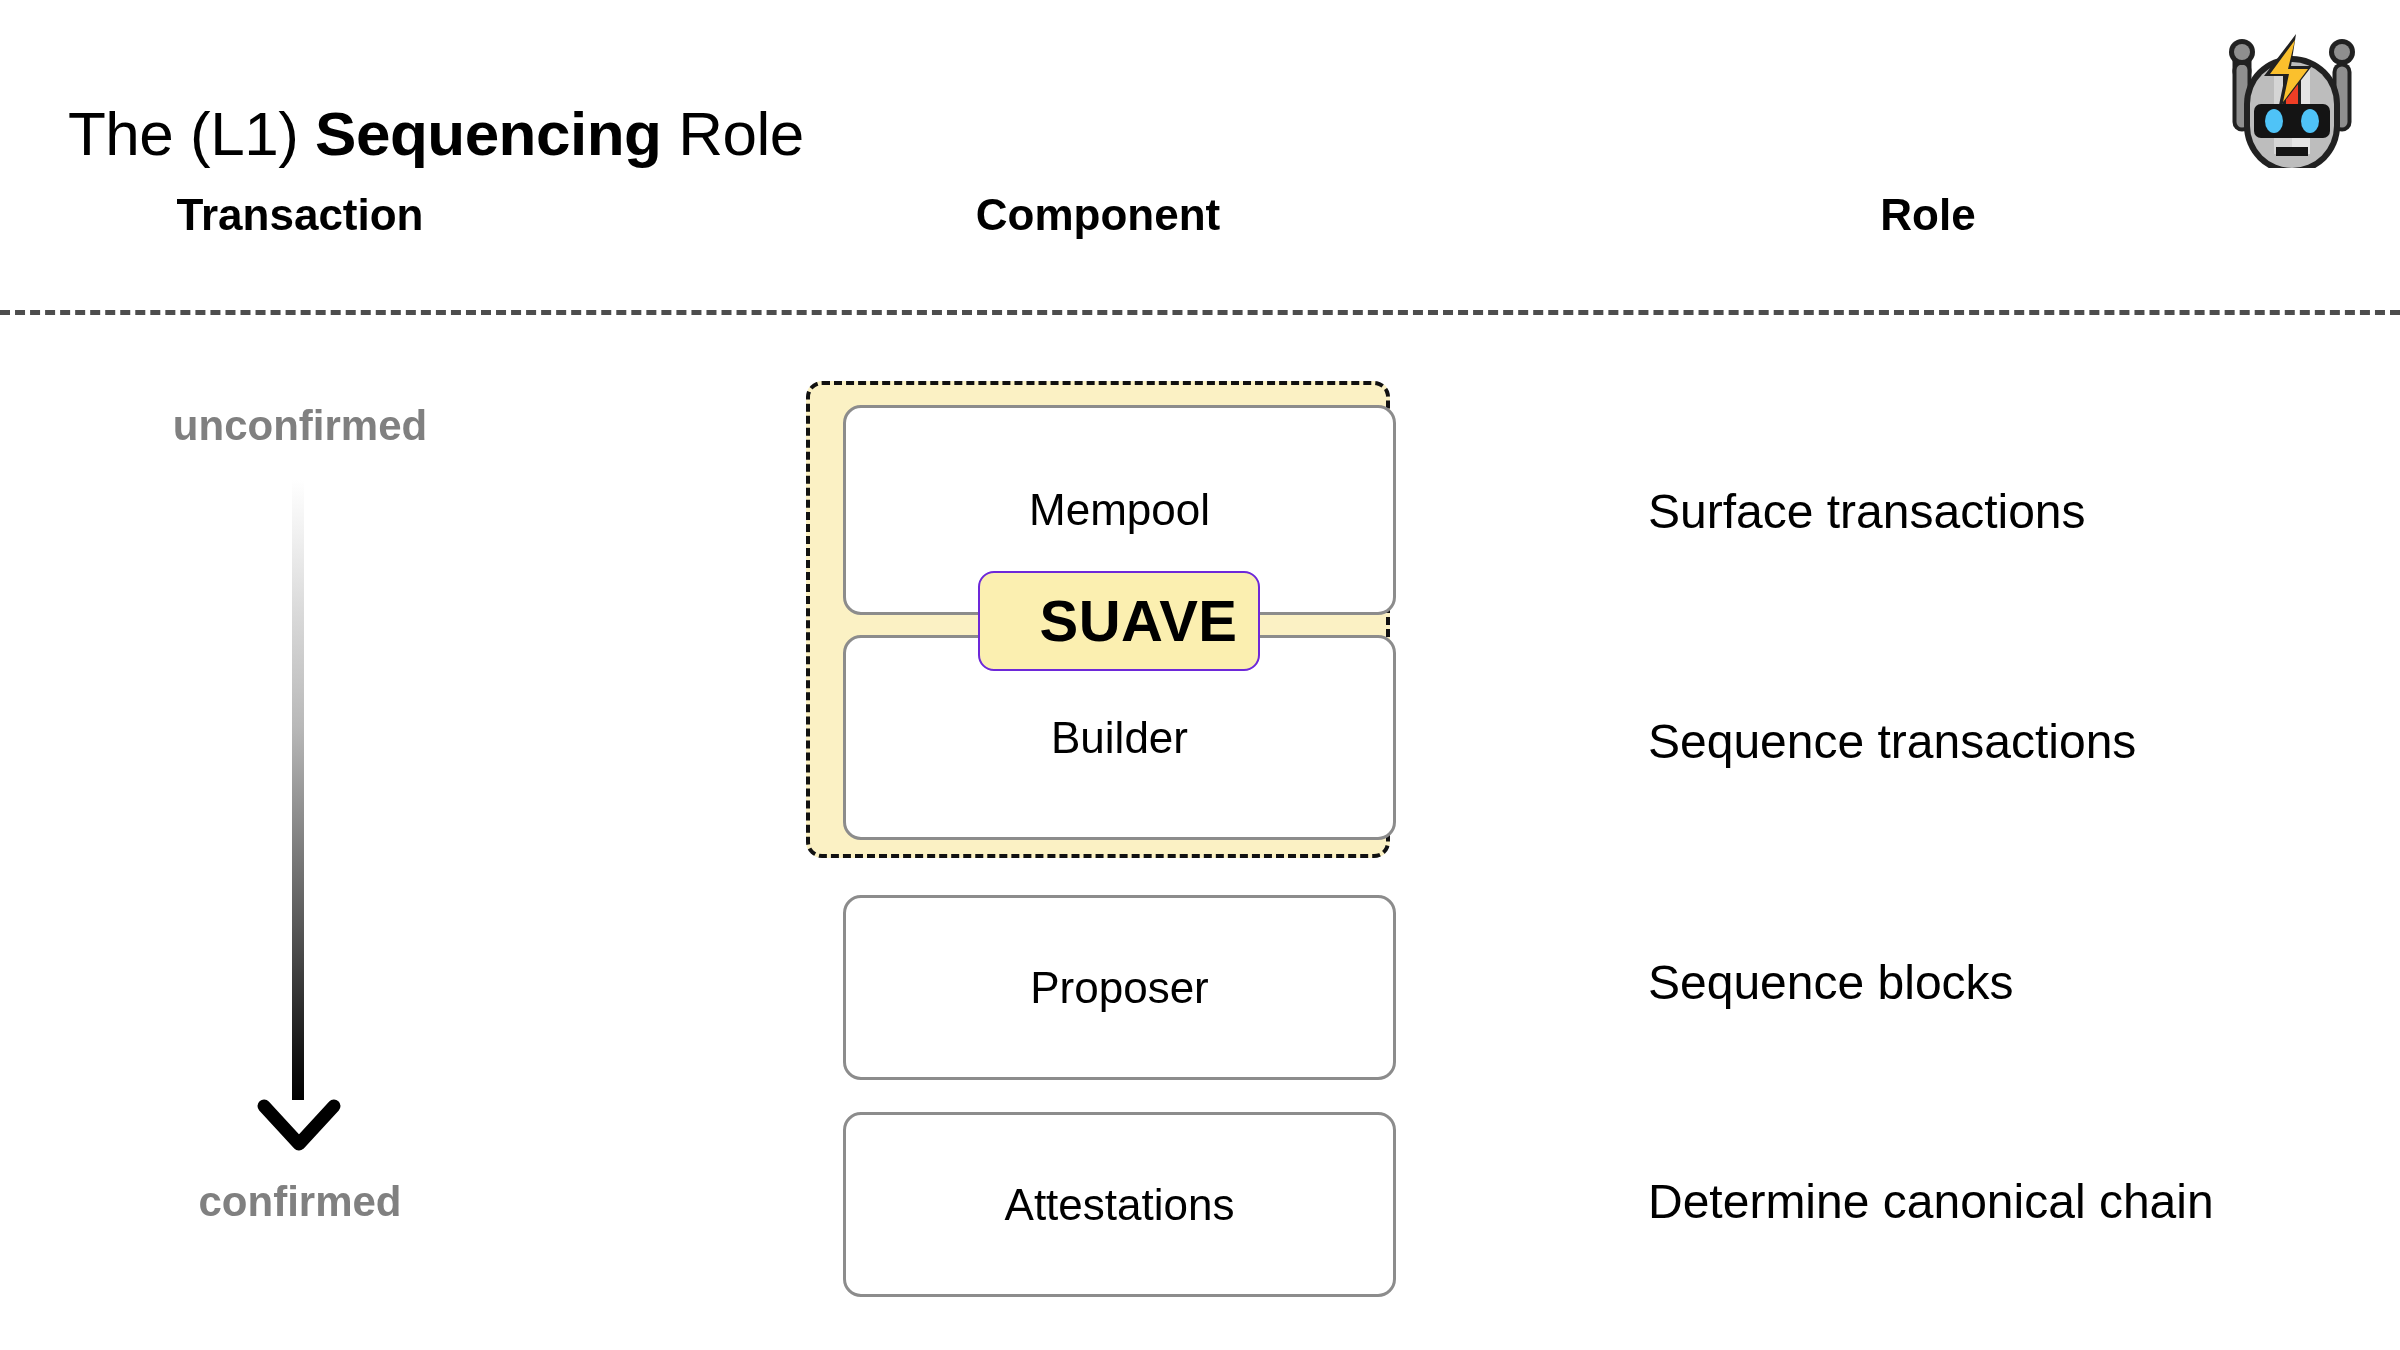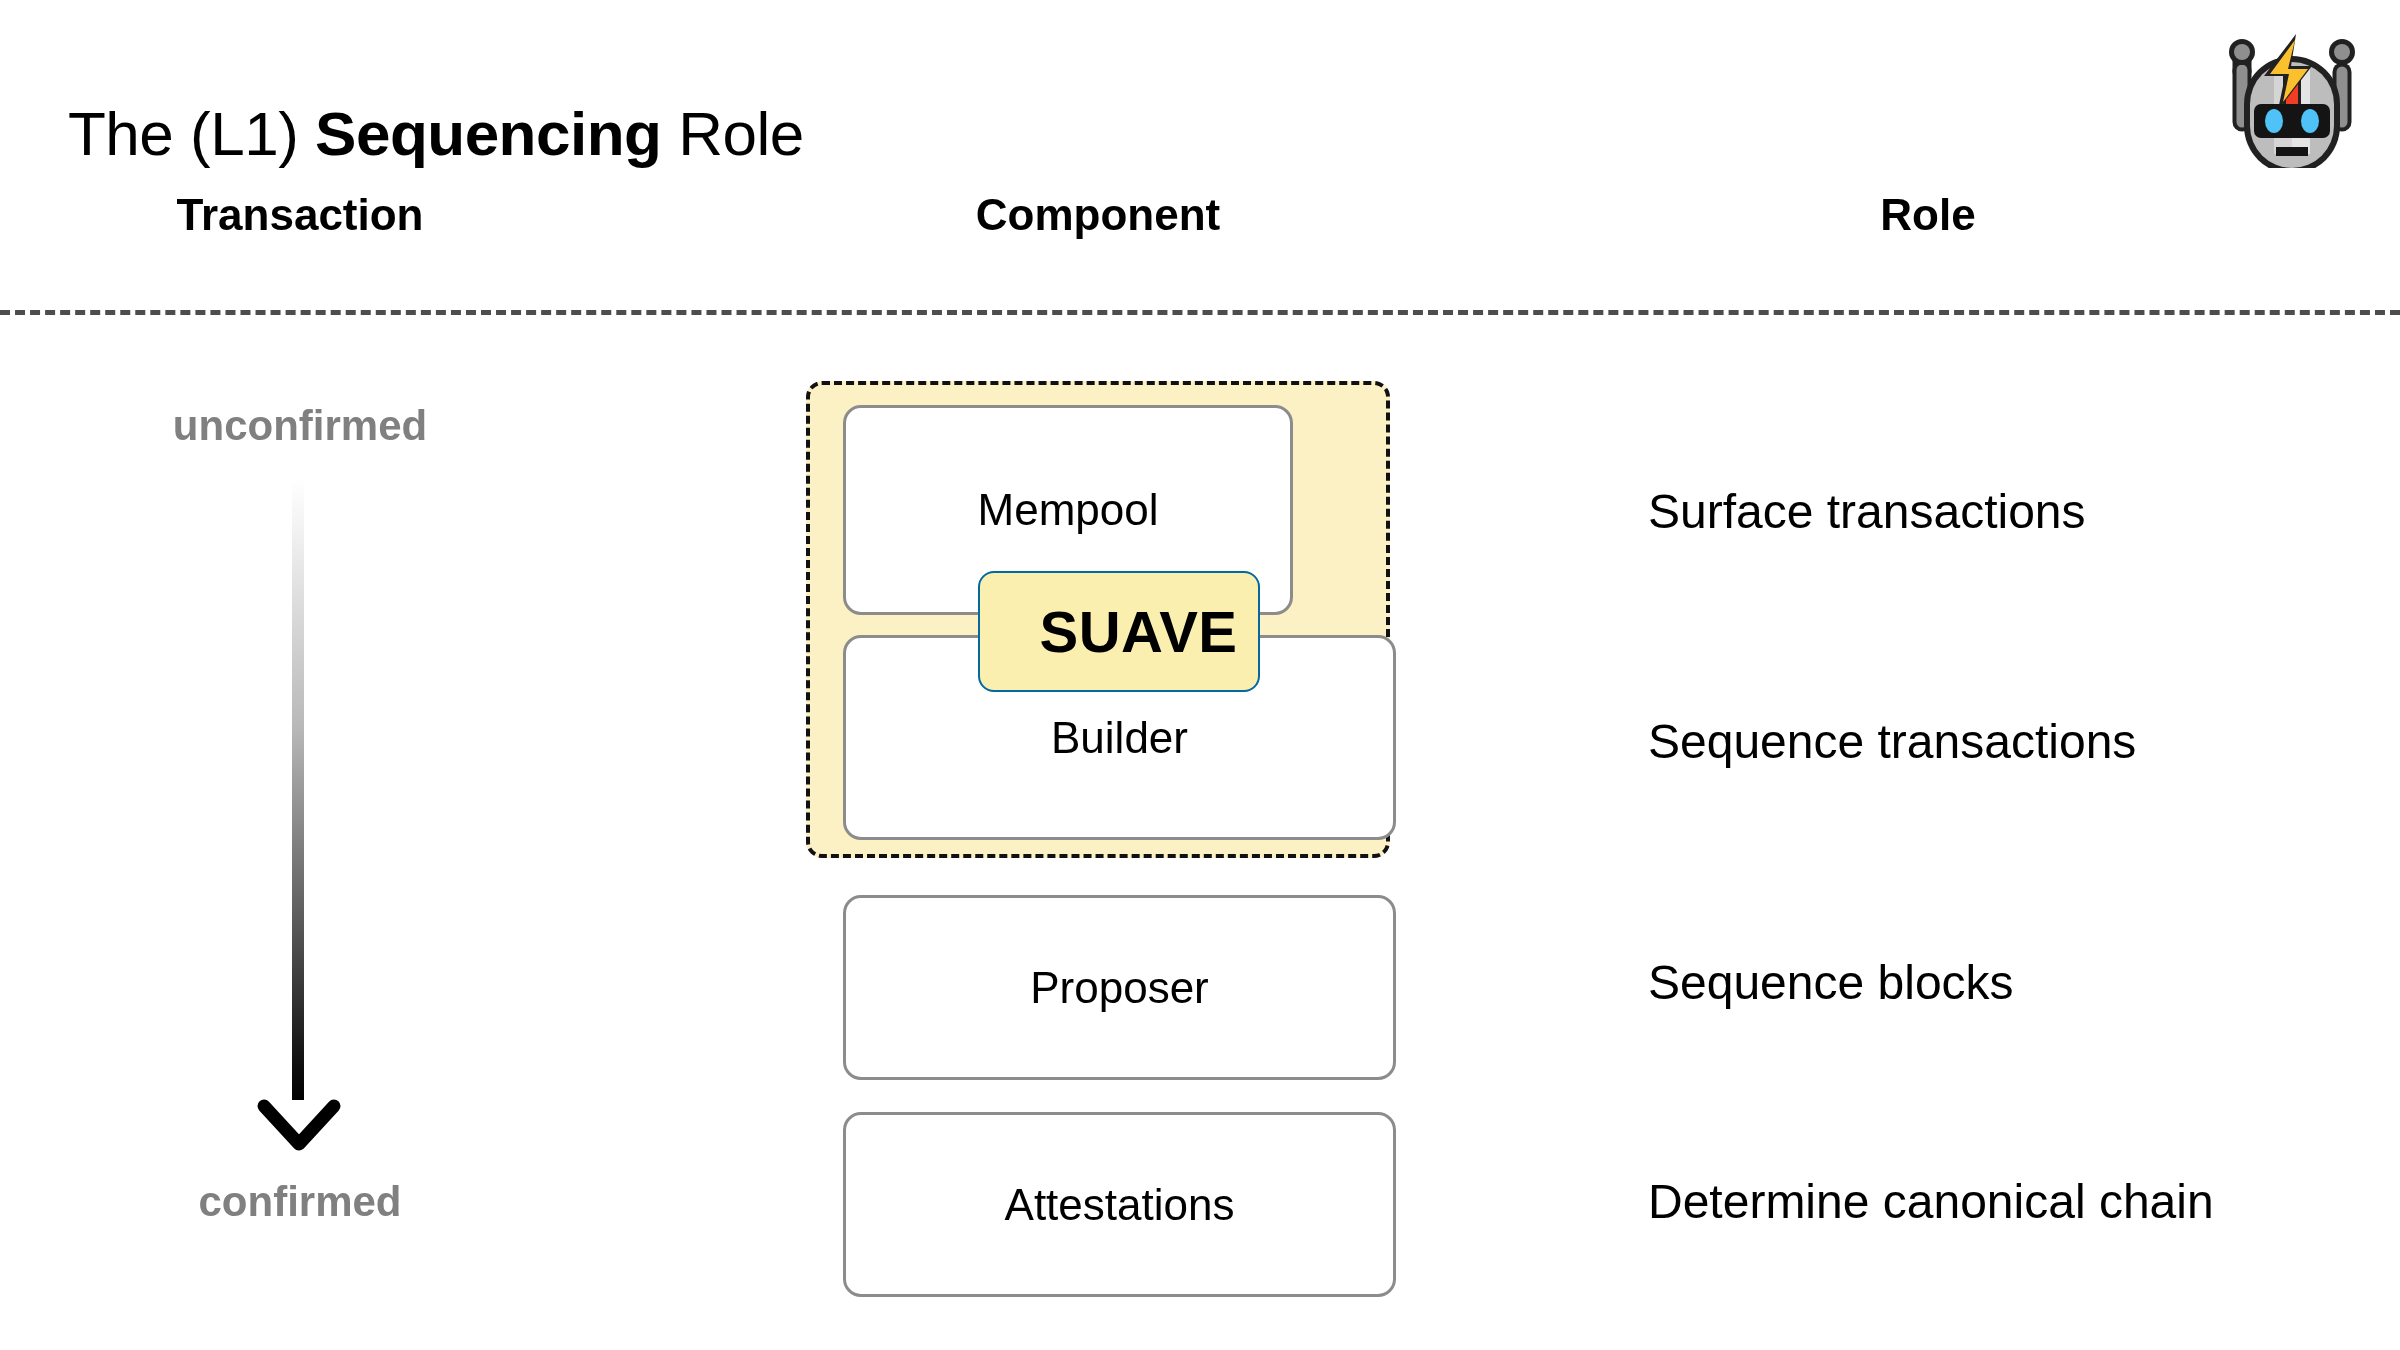--- a/index.html
+++ b/index.html
@@ -143,21 +143,21 @@
     font-size: 44px;
     font-weight: 400;
     color: #000000;
     white-space: nowrap;
     line-height: 1;
   }
 
   .box-mempool {
     left: 843px;
     top: 405px;
-    width: 450px;
+    width: 553px;
     height: 210px;
   }
   .box-builder {
     left: 843px;
     top: 635px;
     width: 553px;
     height: 205px;
   }
   .box-proposer {
     left: 843px;
@@ -170,23 +170,23 @@
     top: 1112px;
     width: 553px;
     height: 185px;
   }
 
   .suave-badge {
     position: absolute;
     left: 978px;
     top: 571px;
     width: 282px;
-    height: 121px;
+    height: 100px;
     background: #fbefb0;
-    border: 2px solid #0369a1;
+    border: 2px solid #6d28d9;
     border-radius: 16px;
     box-sizing: border-box;
     display: flex;
     align-items: center;
     justify-content: center;
     z-index: 5;
     padding-left: 39px;
   }
   .suave-badge-label {
     font-size: 58px;

